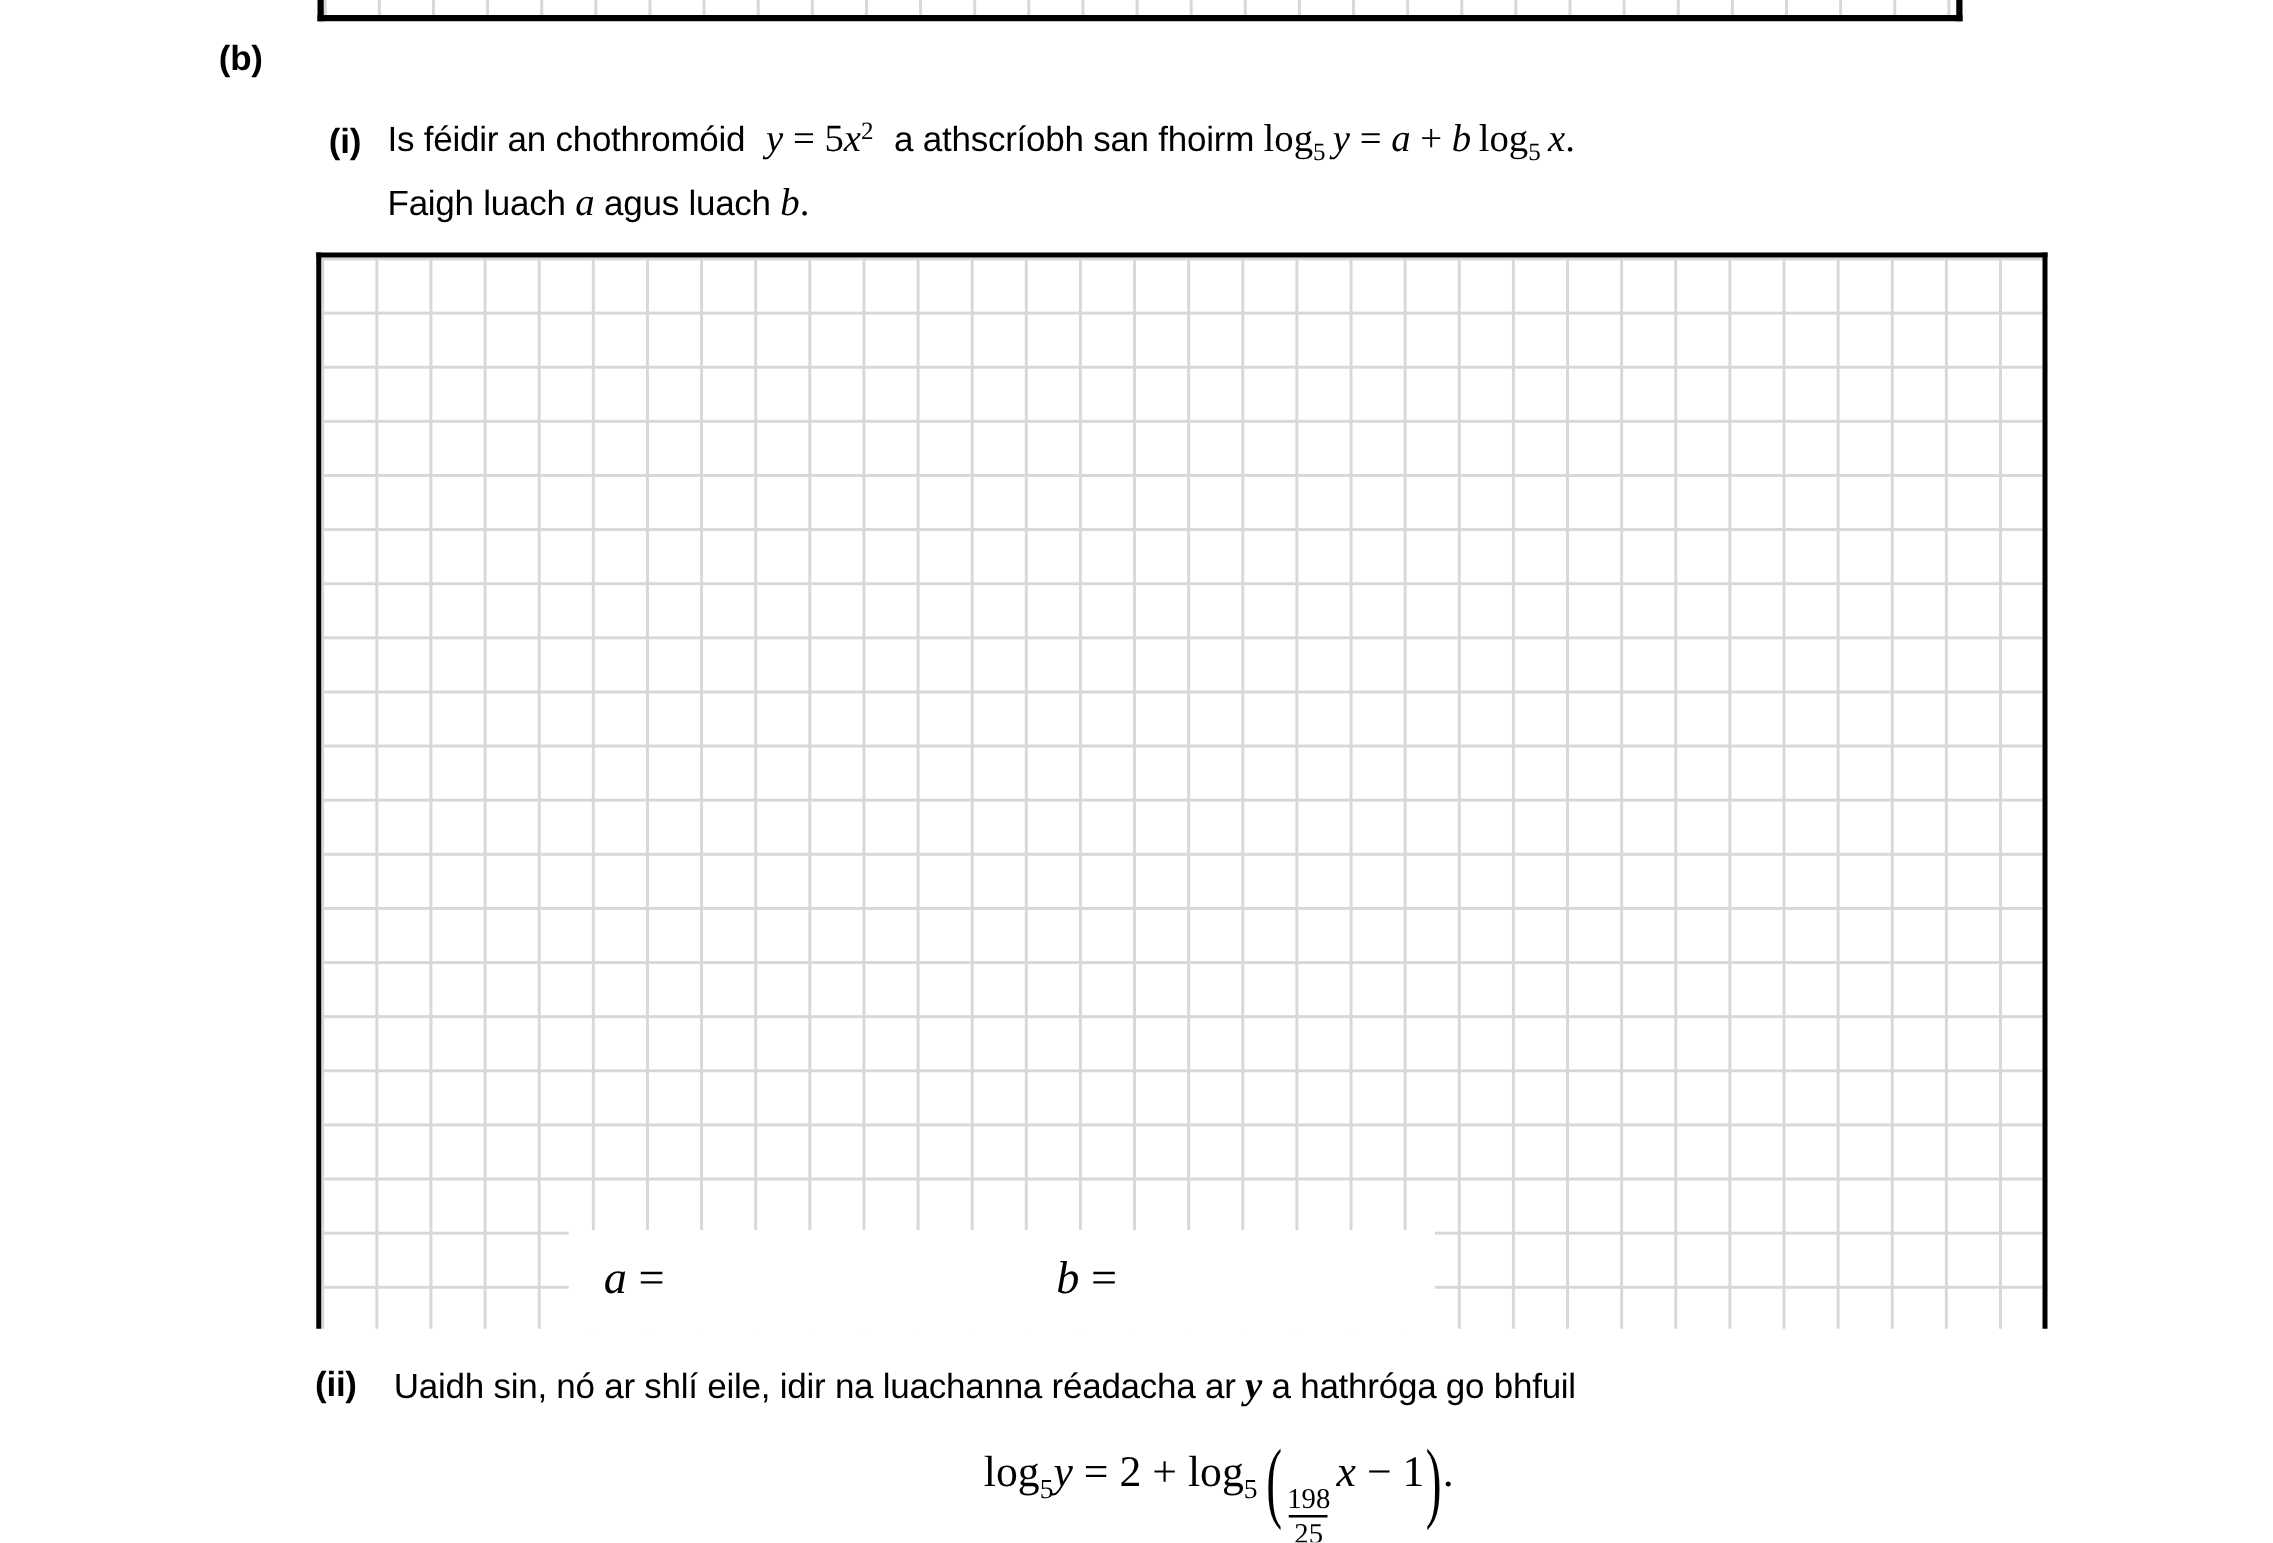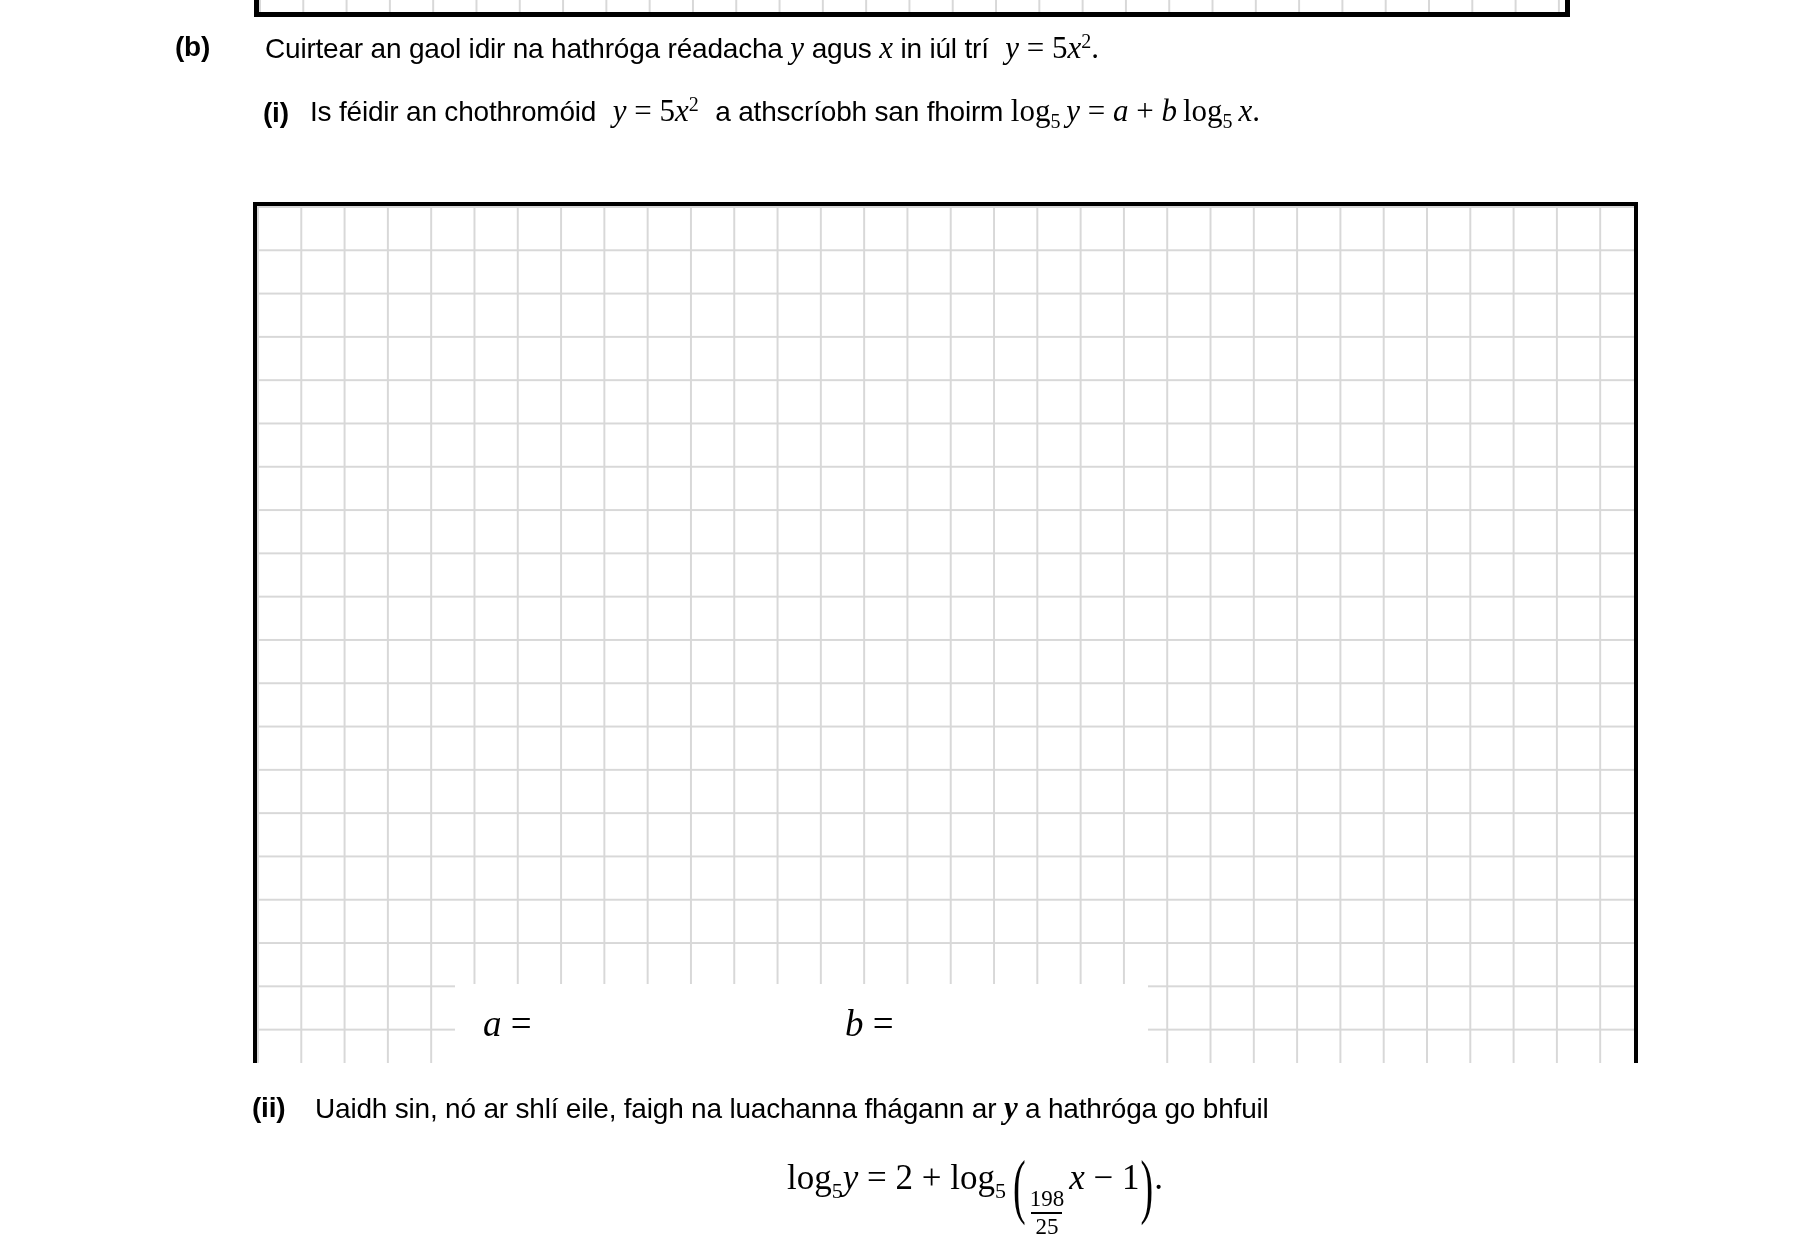--- a/index.html
+++ b/index.html
@@ -82,36 +82,36 @@
 </style>
 </head>
 <body>
 
 <div class="page">
 
   <div class="top-grid"></div>
 
   <div class="abs lbl" style="left:175px; top:31px;">(b)</div>
 
-  <div class="abs body-text" style="left:265px; top:30px;"><span>Cuirtear an gaol idir na hathróga réadacha </span><span class="mi">y</span><span> agus </span><span class="mi">x</span><span> in iúl trí </span><span class="mi gapl">y</span><span class="mr"> = 5</span><span class="mi">x</span><span class="msup">2</span><span class="mr">.</span></div>
 
   <div class="abs lbl" style="left:263px; top:97px;">(i)</div>
 
   <div class="abs body-text" style="left:310px; top:93px;"><span>Is féidir an chothromóid </span><span class="mi gapl">y</span><span class="mr"> = 5</span><span class="mi">x</span><span class="msup gapr">2</span><span> a athscríobh san fhoirm </span><span class="mr">log</span><span class="msub">5</span><span class="mi" style="margin-left:6px;">y</span><span class="mr"> = </span><span class="mi">a</span><span class="mr"> + </span><span class="mi">b</span><span class="mr" style="margin-left:6px;">log</span><span class="msub">5</span><span class="mi" style="margin-left:6px;">x</span><span class="mr">.</span></div>
 
+  <div class="abs body-text" style="left:310px; top:144px;"><span>Faigh luach </span><span class="mi">a</span><span> agus luach </span><span class="mi">b</span><span class="mr">.</span></div>
 
   <div class="grid-box">
     <div class="answer-strip">
       <span class="ans-item ans-a"><span class="ans-var">a</span><span class="ans-eq"> =</span></span>
       <span class="ans-item ans-b"><span class="ans-var">b</span><span class="ans-eq"> =</span></span>
     </div>
   </div>
 
   <div class="abs lbl" style="left:252px; top:1092px;">(ii)</div>
 
-  <div class="abs body-text" style="left:315px; top:1090px;"><span>Uaidh sin, nó ar shlí eile, faigh na luachanna fhágann ar </span><span class="mbi">y</span><span> a hathróga go bhfuil</span></div>
+  <div class="abs body-text" style="left:315px; top:1090px;"><span>Uaidh sin, nó ar shlí eile, idir na luachanna réadacha ar </span><span class="mbi">y</span><span> a hathróga go bhfuil</span></div>
 
   <div class="eqline"><span>log</span><span class="msub">5</span><span class="mi" style="font-size:35px;">y</span><span> = 2 + </span><span>log</span><span class="msub">5</span><span class="bigp" style="margin-left:6px;">(</span><span class="frac">
         <span class="num">198</span>
         <span class="den">25</span>
       </span><span class="mi" style="font-size:35px;">x</span><span> − 1</span><span class="bigp">)</span><span>.</span></div>
 
 </div>
 
 </body></html>

